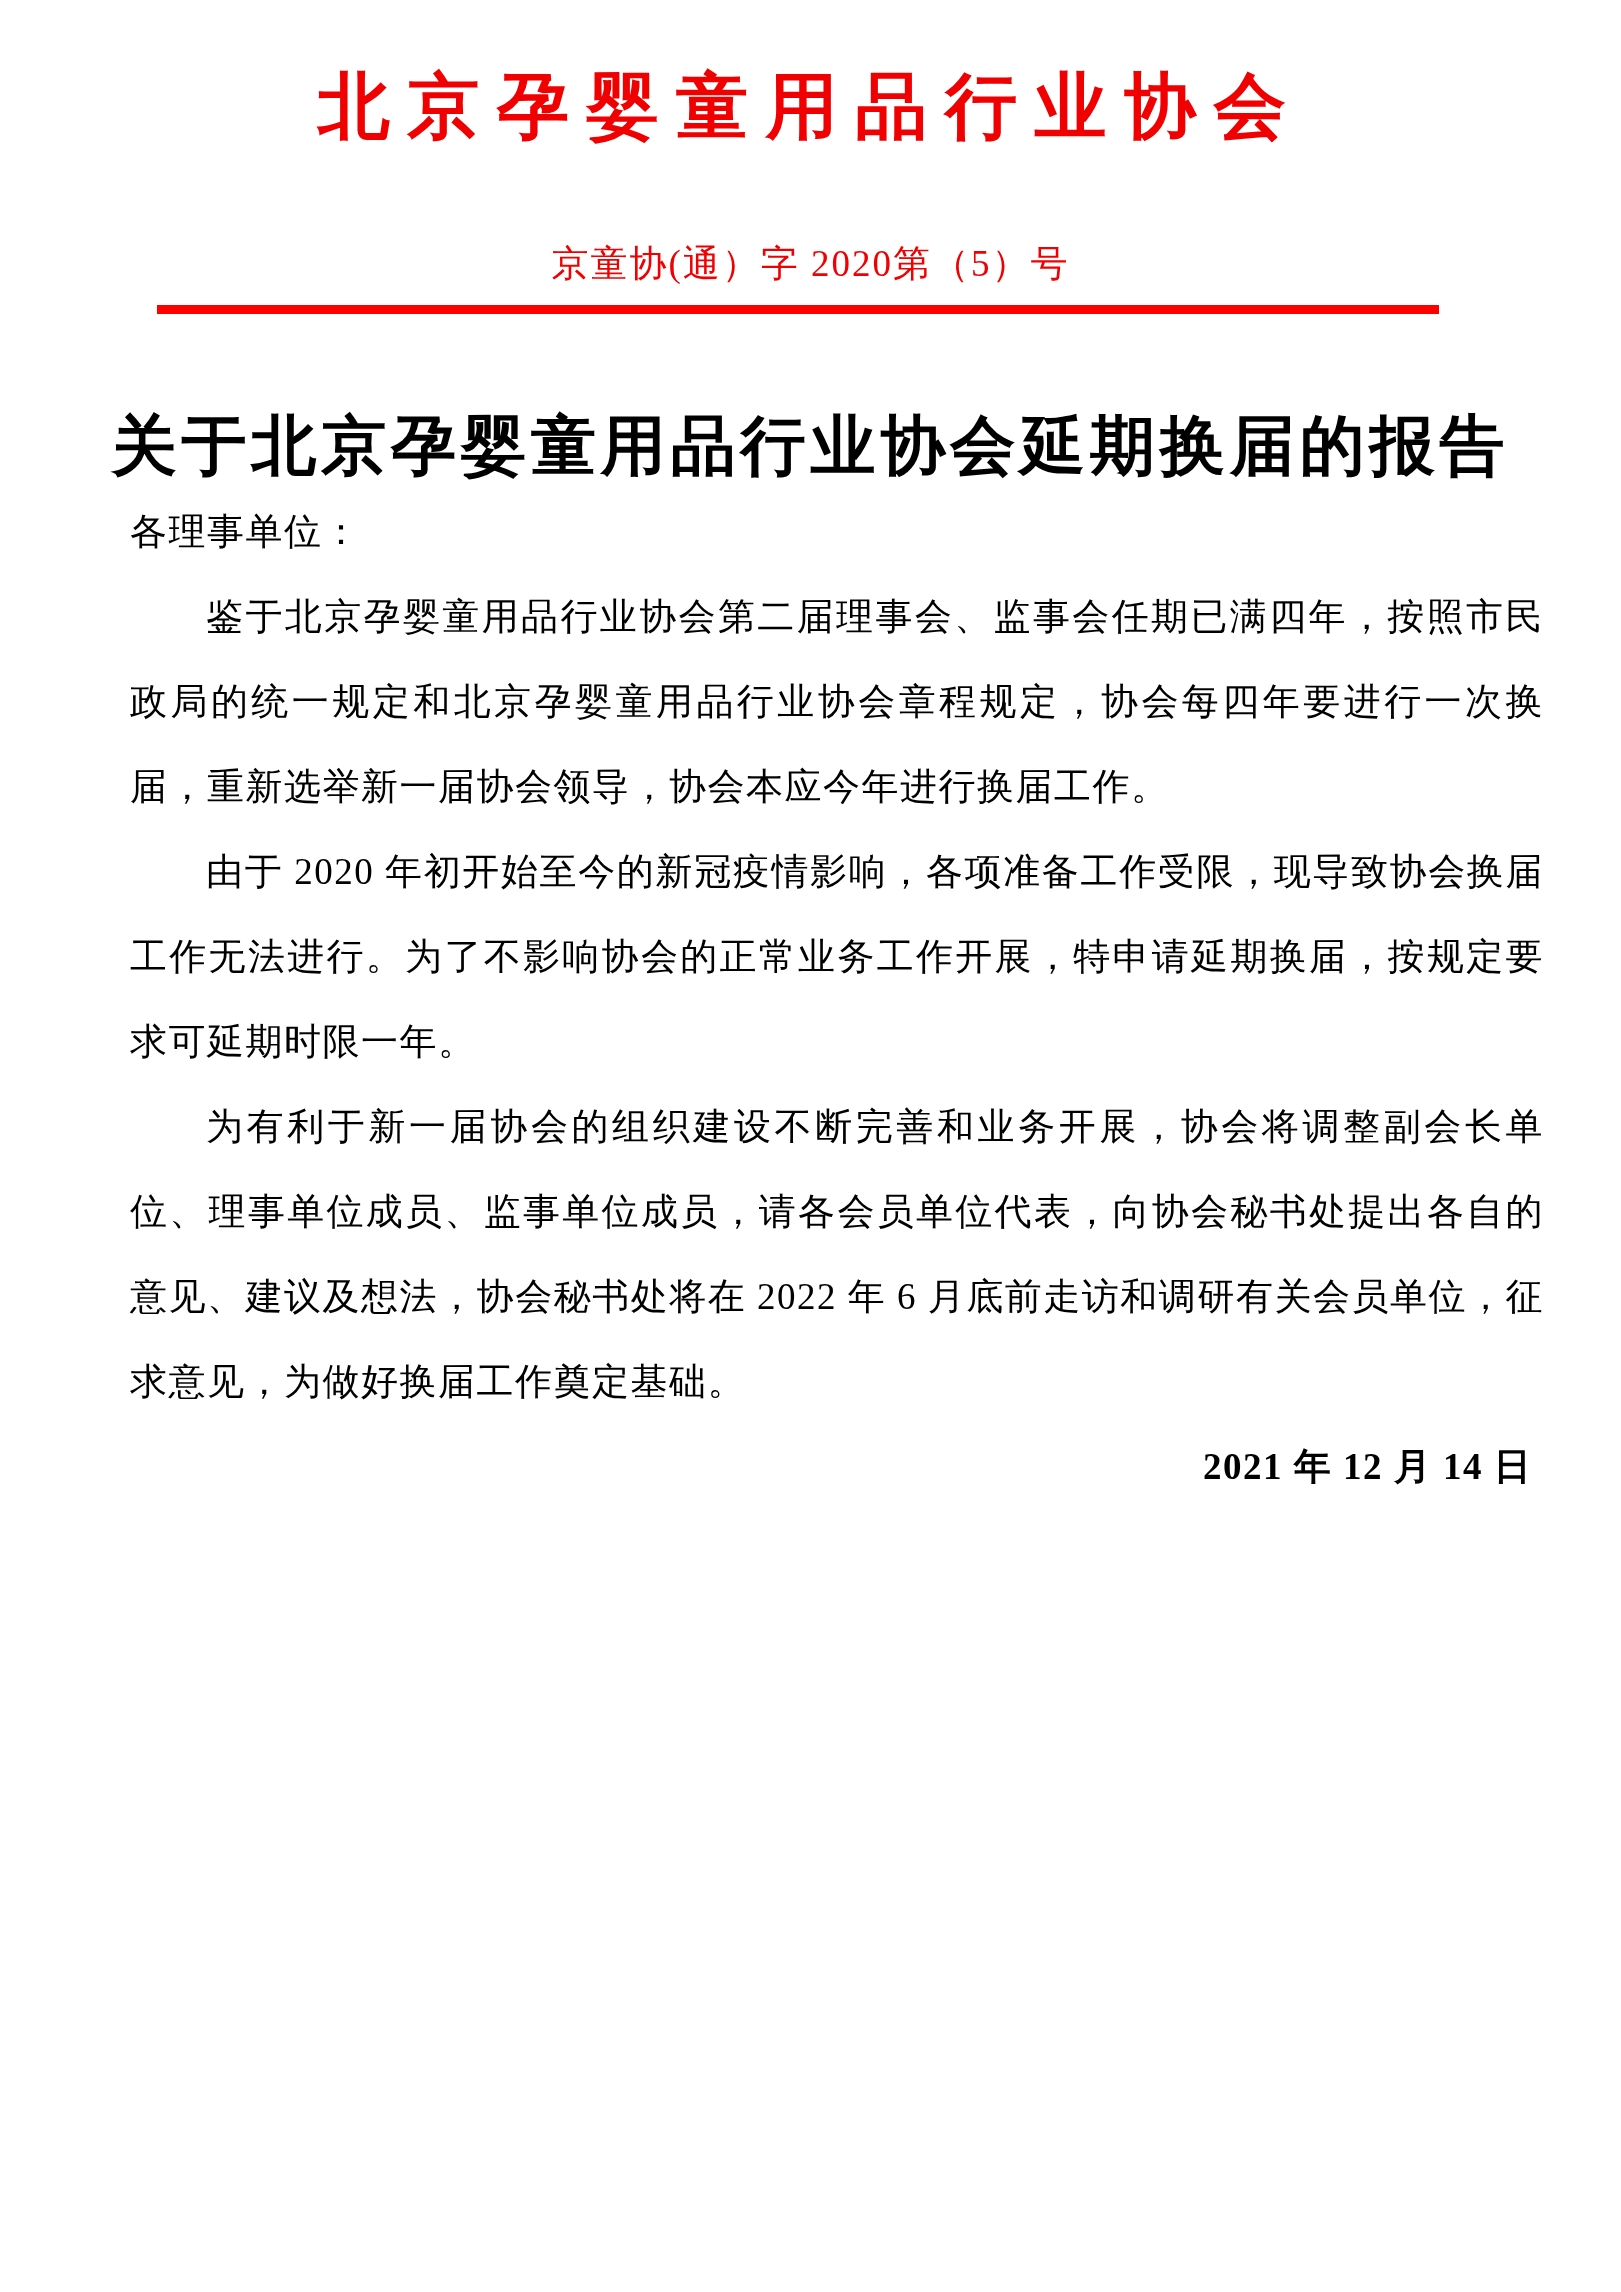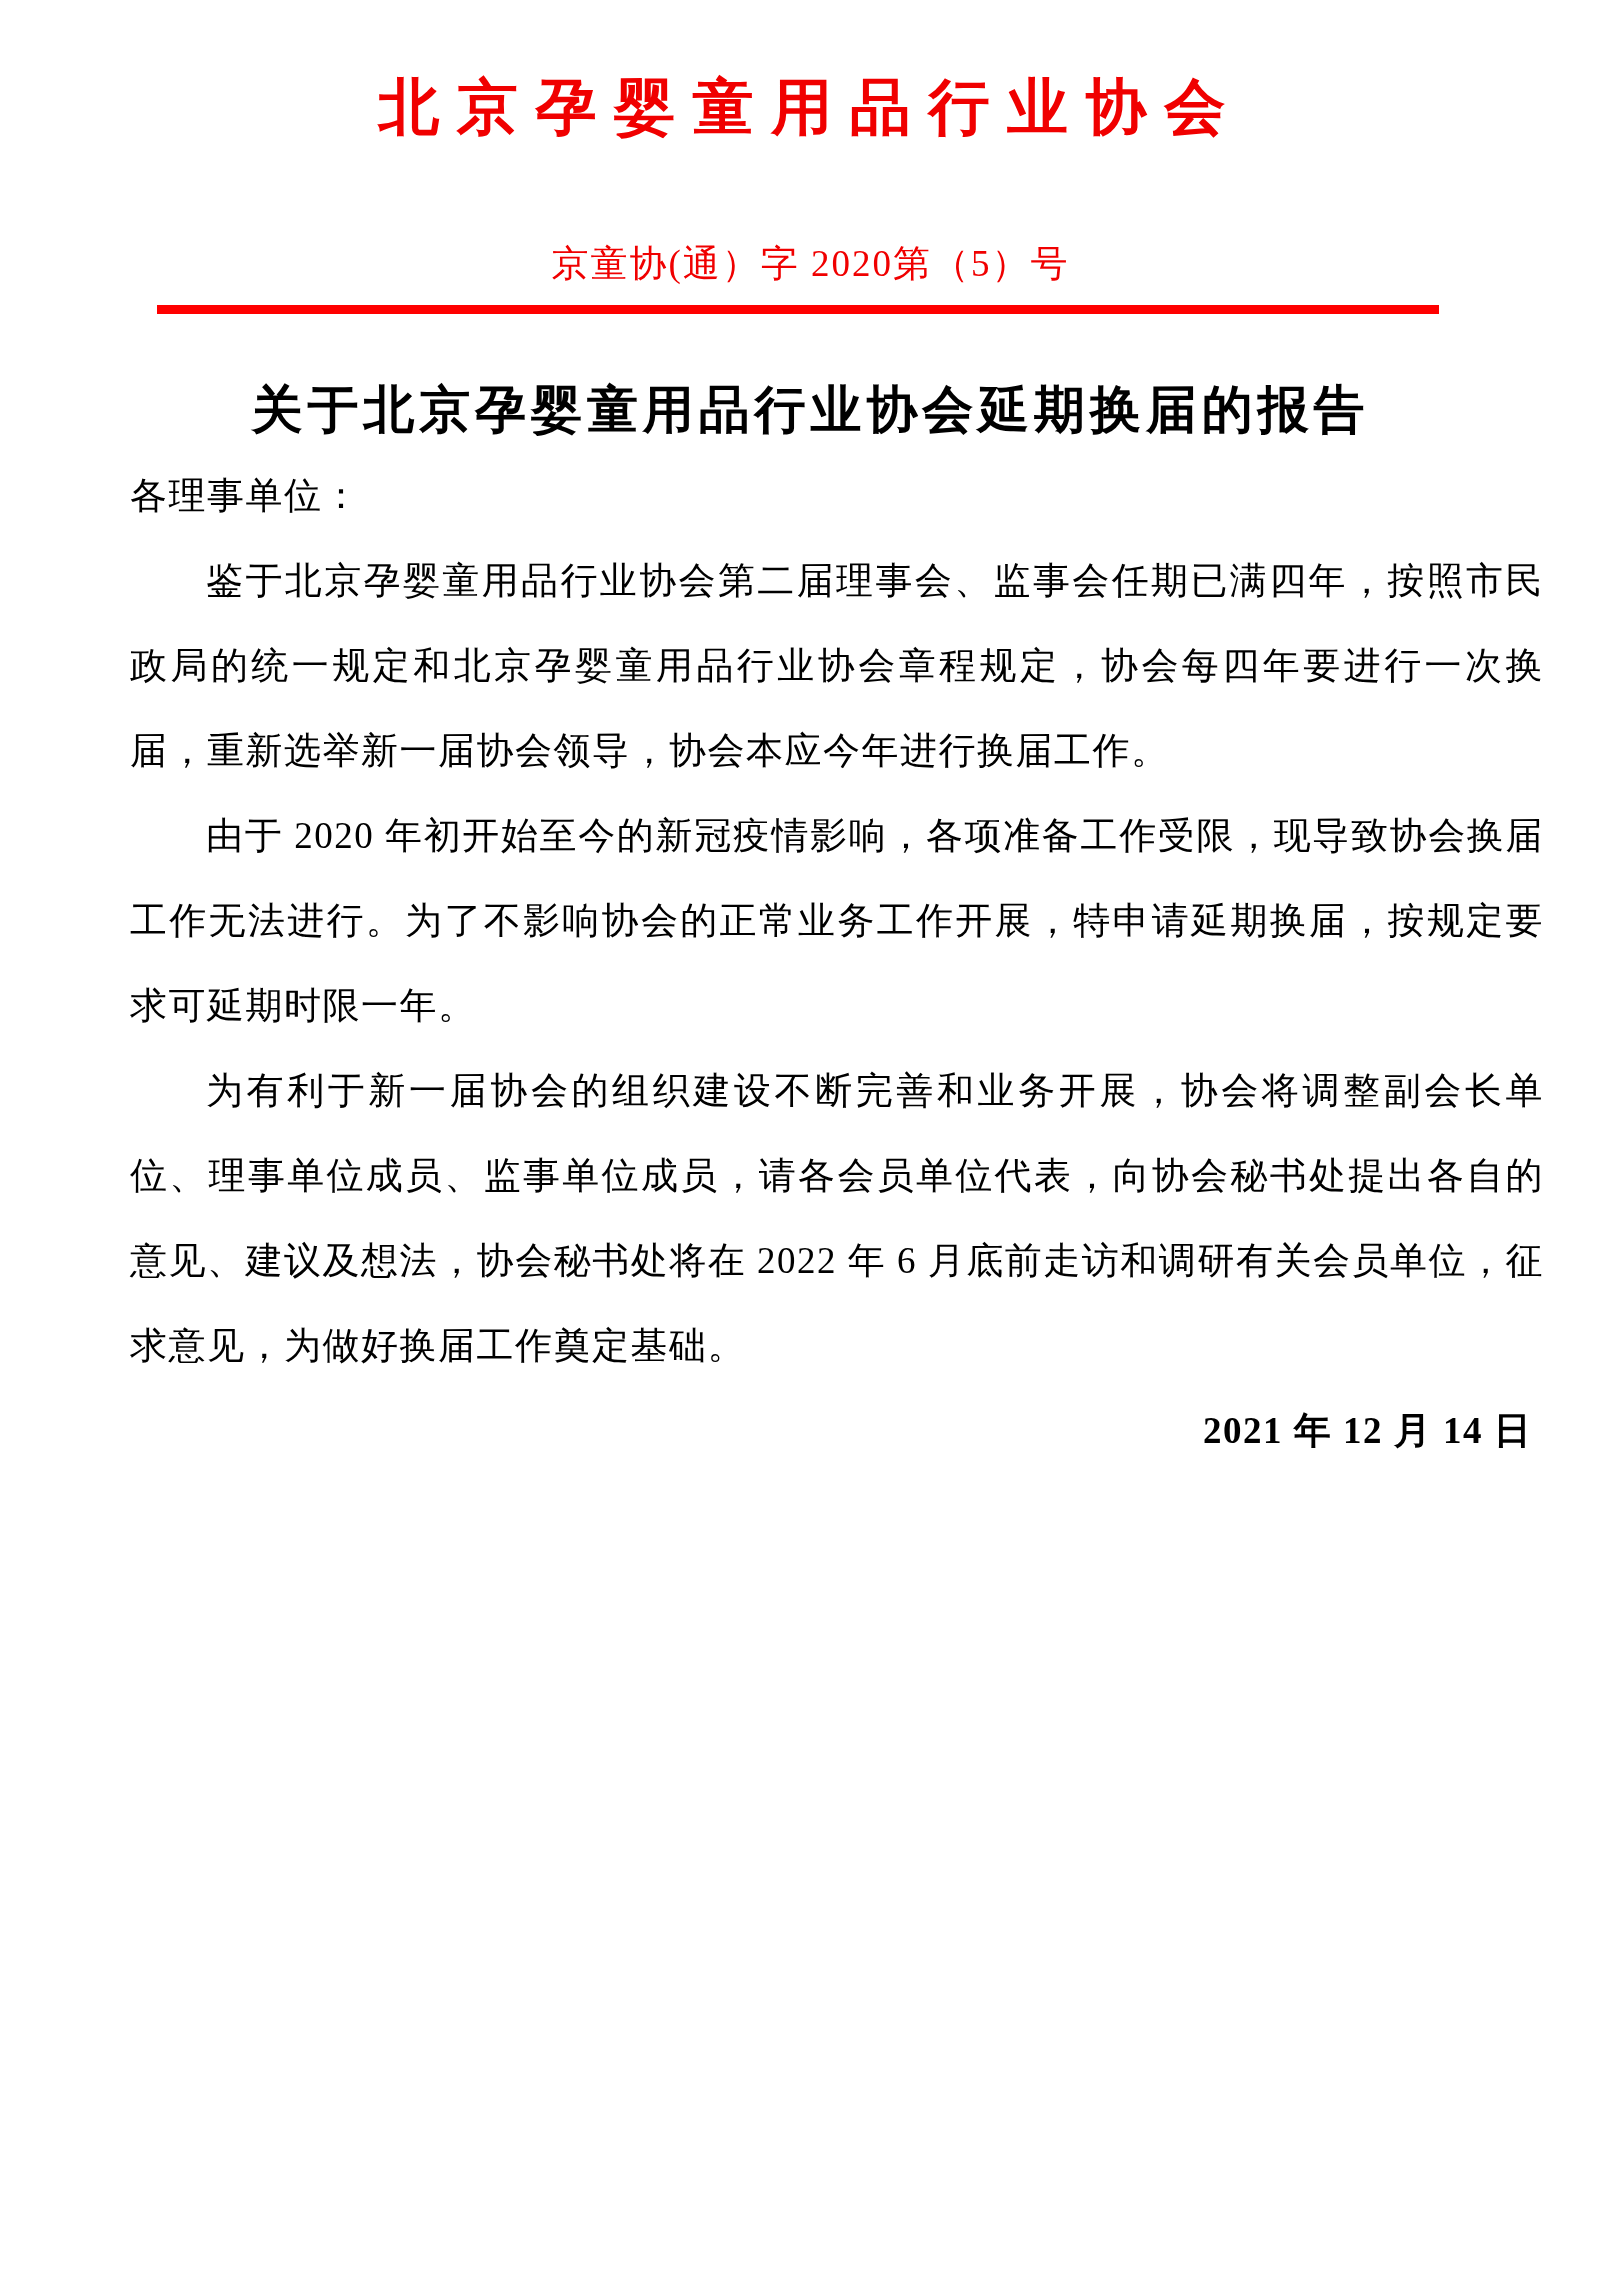--- a/index.html
+++ b/index.html
@@ -13,21 +13,21 @@
   .page {
     width: 1621px;
     height: 2293px;
     background: #ffffff;
     overflow: hidden;
   }
   .org-title {
     margin-top: 54px;
     text-align: center;
     color: var(--accent-red, #f00000);
-    font-size: 61px;
+    font-size: 72px;
     font-weight: bold;
     letter-spacing: 17.6px;
     line-height: 107px;
     white-space: nowrap;
   }
   .doc-number {
     margin-top: 81px;
     text-align: center;
     color: var(--accent-red, #f00000);
     font-size: 37px;
@@ -35,23 +35,23 @@
     line-height: 43px;
     white-space: nowrap;
   }
   .red-divider {
     border: none;
     height: 9.8px;
     background: var(--divider-red, #ff0000);
     margin: 19.6px 182px 0 157px;
   }
   .report-title {
-    margin-top: 62px;
+    margin-top: 98px;
     text-align: center;
-    font-size: 51px;
+    font-size: 65px;
     font-weight: bold;
     letter-spacing: 4.9px;
     line-height: 69px;
     color: var(--text, #000000);
     white-space: nowrap;
   }
   .body-text {
     margin: 7.8px 77px 0 130px;
     font-size: 37px;
     line-height: 85px;

